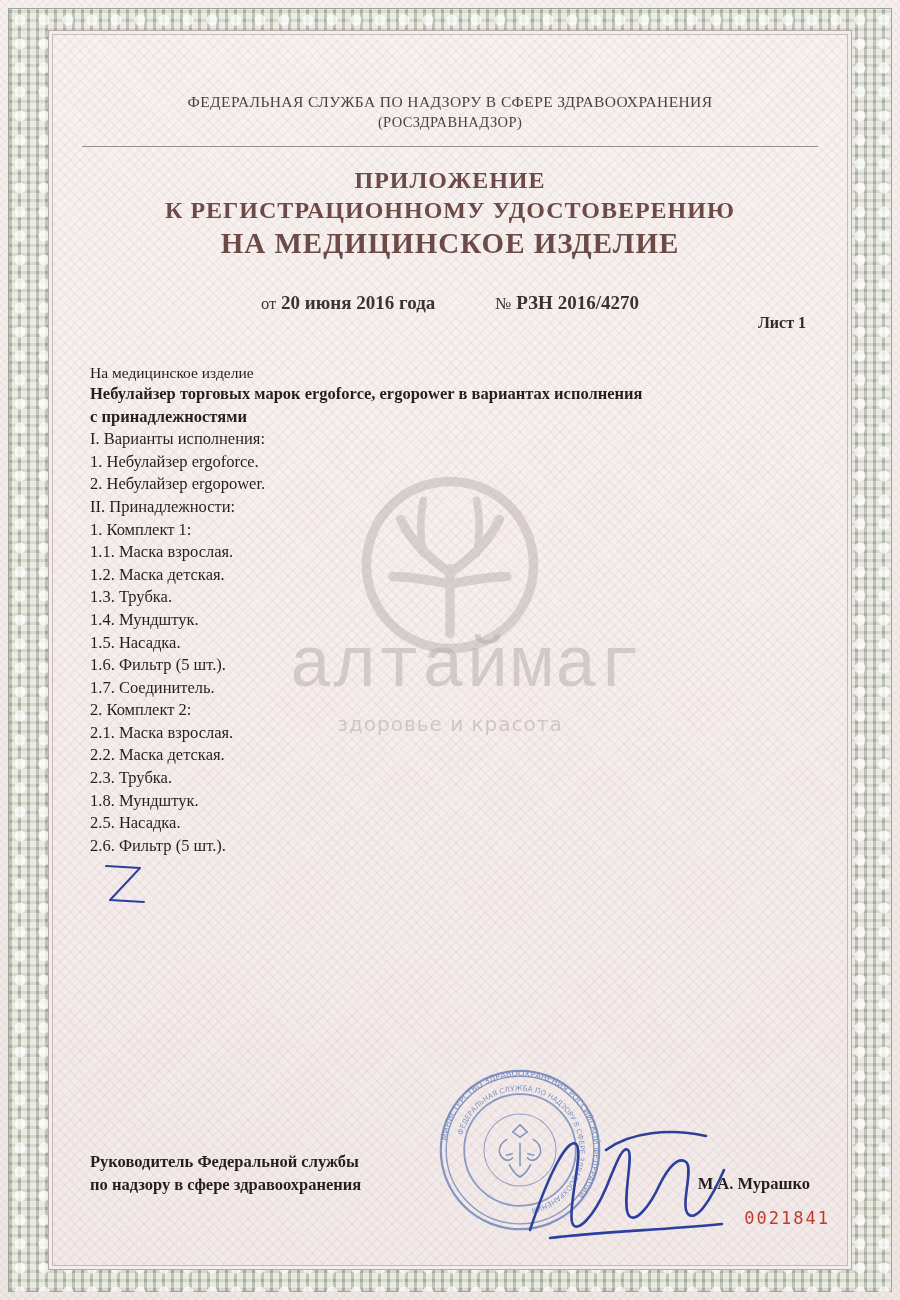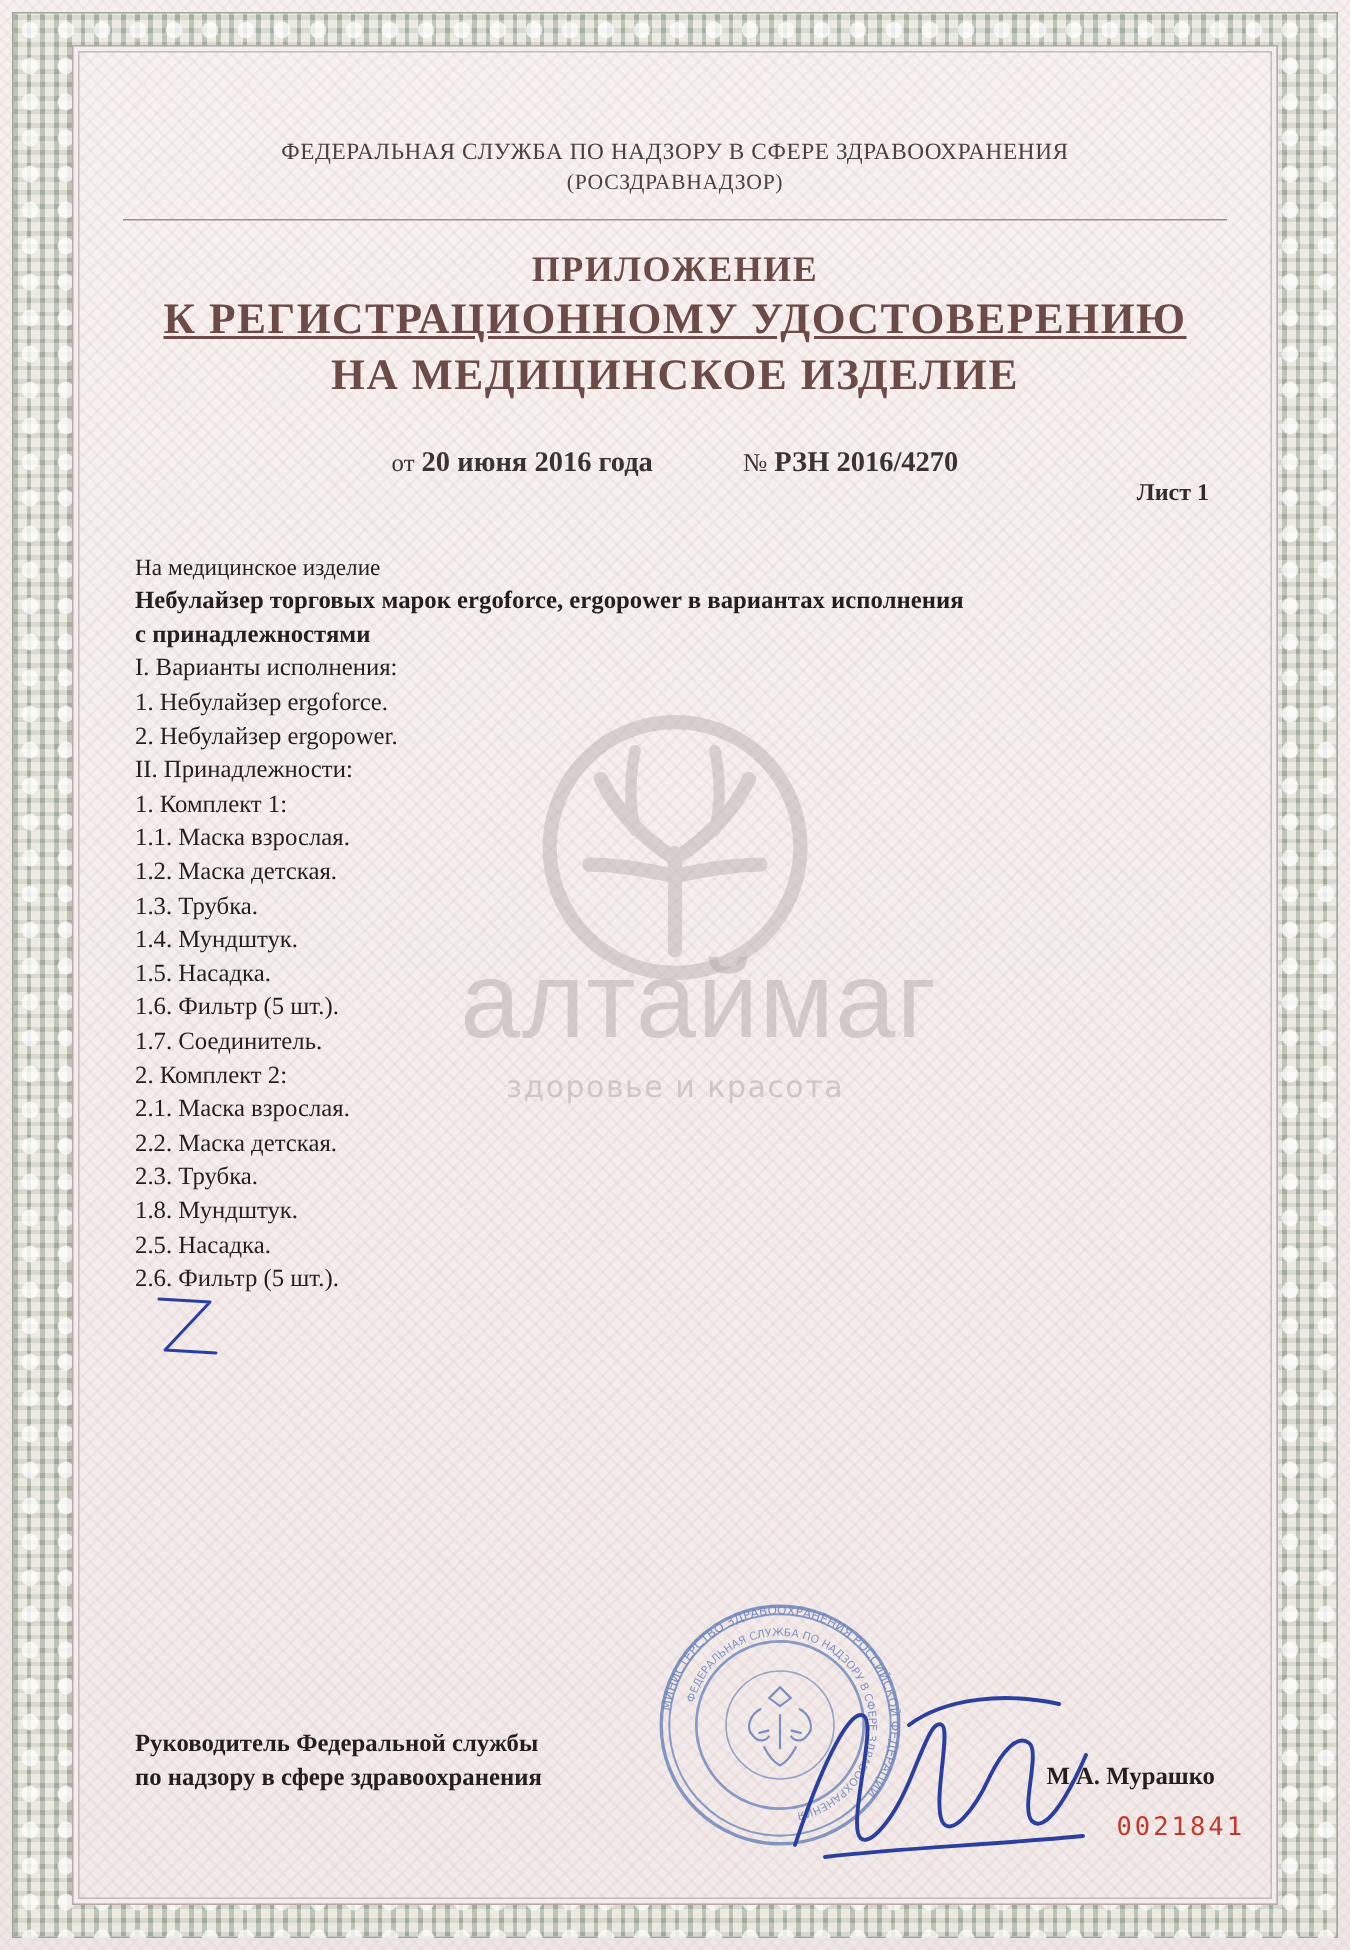--- a/index.html
+++ b/index.html
@@ -75,21 +75,21 @@
   }
 
   .title {
     text-align: center;
     margin-top: 18px;
     color: #6b4a47;
     font-weight: bold;
     letter-spacing: 1px;
   }
   .title .t1 { font-size: 24px; line-height: 1.25; }
-  .title .t2 { font-size: 29px; line-height: 1.25; text-decoration: underline; }
+  .title .t2 { font-size: 24px; line-height: 1.25; }
   .title .t3 { font-size: 29px; line-height: 1.25; }
 
   .docline {
     margin-top: 30px;
     display: flex;
     justify-content: center;
     gap: 60px;
     font-size: 19px;
     font-weight: bold;
     color: #3b3234;
@@ -125,21 +125,21 @@
     text-align: center;
     z-index: 1;
     pointer-events: none;
   }
   .wm-logo {
     width: 190px; height: 190px;
     margin: 0 auto;
     opacity: 0.42;
   }
   .wm-text {
-    font-family: Liberation Sans, sans-serif;
+    font-family: Liberation Mono, monospace;
     font-size: 72px;
     color: #b9b0ae;
     opacity: 0.55;
     margin-top: -34px;
     letter-spacing: 1px;
     padding-left: 32px;
   }
   .wm-sub {
     font-family: "DejaVu Sans", sans-serif;
     font-size: 20px;

